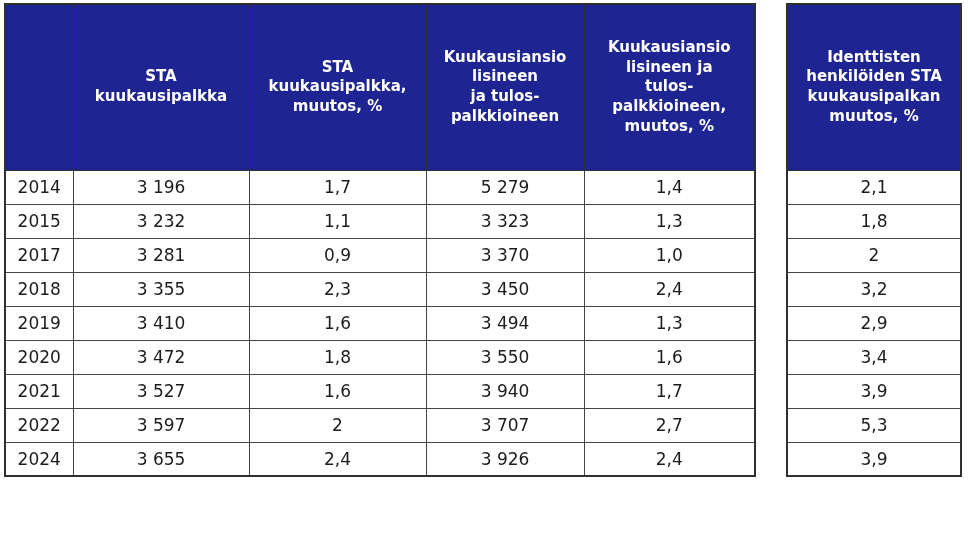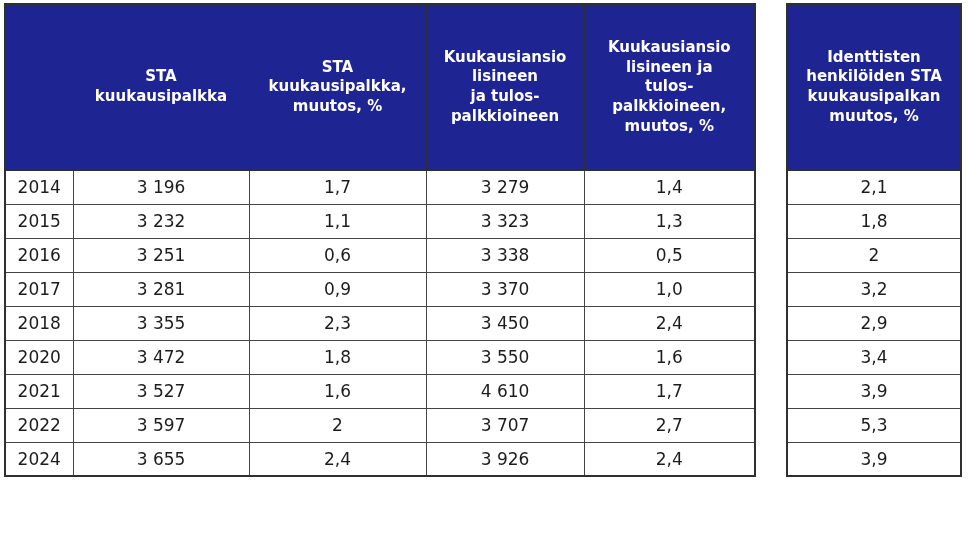--- a/index.html
+++ b/index.html
@@ -100,63 +100,63 @@
 palkkioineen,
 muutos, %</span>
         </th>
       </tr>
     </thead>
     <tbody>
         <tr>
           <td>2014</td>
           <td>3 196</td>
           <td>1,7</td>
-          <td>3 279</td>
+          <td>5 279</td>
           <td>1,4</td>
         </tr>
         <tr>
           <td>2015</td>
           <td>3 232</td>
           <td>1,1</td>
           <td>3 323</td>
           <td>1,3</td>
         </tr>
         <tr>
-          <td>2016</td>
-          <td>3 251</td>
-          <td>0,6</td>
-          <td>3 338</td>
-          <td>0,5</td>
-        </tr>
-        <tr>
           <td>2017</td>
           <td>3 281</td>
           <td>0,9</td>
           <td>3 370</td>
           <td>1,0</td>
         </tr>
         <tr>
           <td>2018</td>
           <td>3 355</td>
           <td>2,3</td>
           <td>3 450</td>
           <td>2,4</td>
         </tr>
         <tr>
+          <td>2019</td>
+          <td>3 410</td>
+          <td>1,6</td>
+          <td>3 494</td>
+          <td>1,3</td>
+        </tr>
+        <tr>
           <td>2020</td>
           <td>3 472</td>
           <td>1,8</td>
           <td>3 550</td>
           <td>1,6</td>
         </tr>
         <tr>
           <td>2021</td>
           <td>3 527</td>
           <td>1,6</td>
-          <td>4 610</td>
+          <td>3 940</td>
           <td>1,7</td>
         </tr>
         <tr>
           <td>2022</td>
           <td>3 597</td>
           <td>2</td>
           <td>3 707</td>
           <td>2,7</td>
         </tr>
         <tr>

